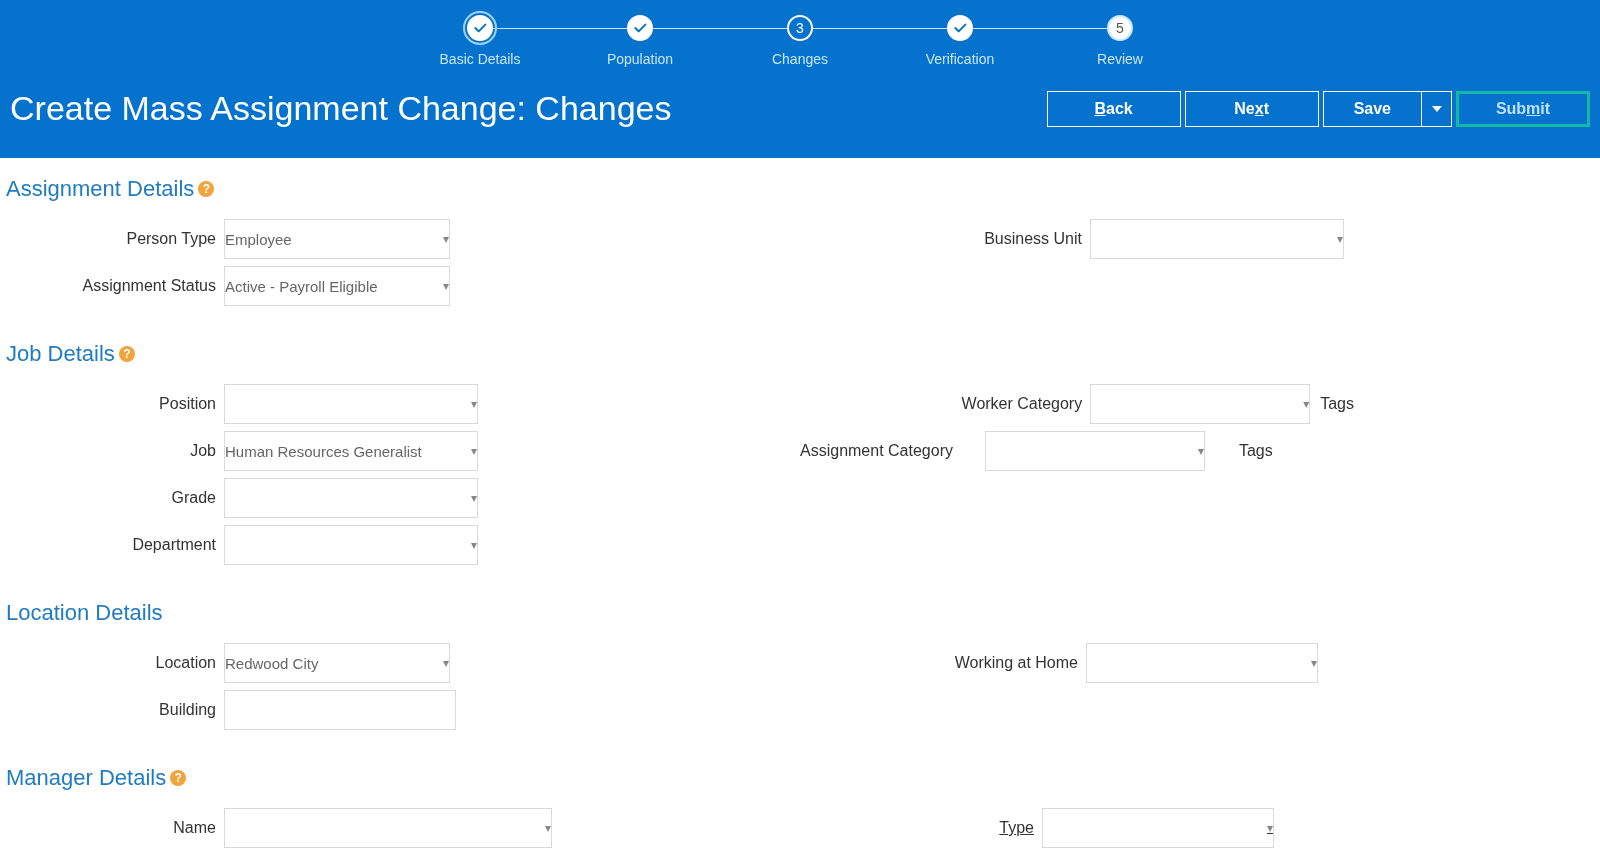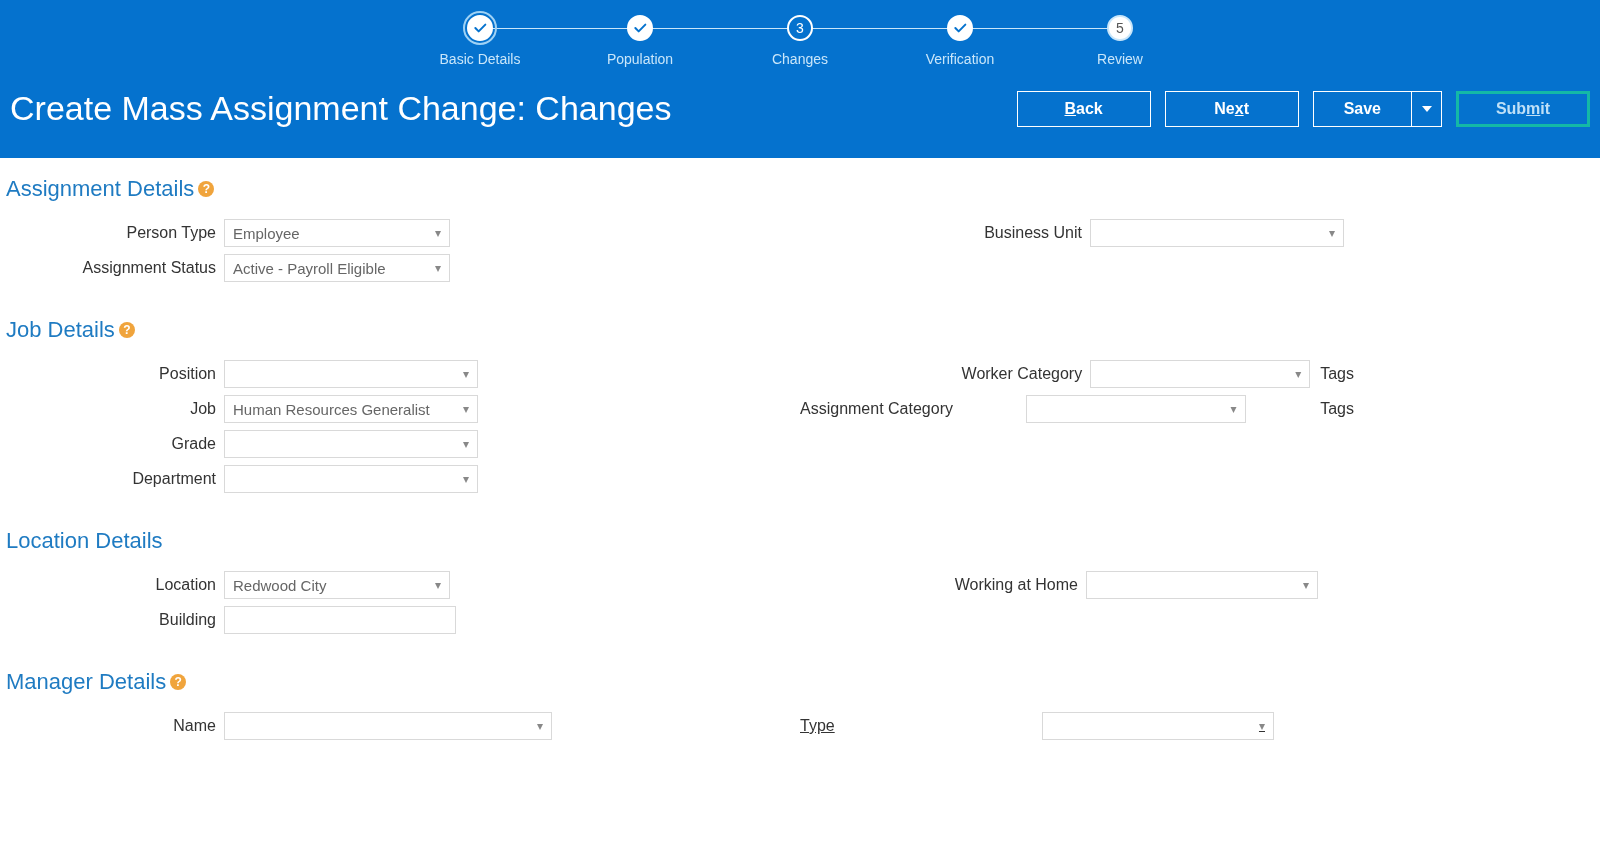--- a/index.html
+++ b/index.html
@@ -68,21 +68,21 @@
     display: flex;
     align-items: center;
     justify-content: space-between;
     padding: 12px 10px 10px 10px;
   }
   .page-title {
     font-size: 34px;
     font-weight: 300;
     color: #fff;
   }
-  .btn-row { display: flex; gap: 14px; align-items: stretch; }
+  .btn-row { display: flex; gap: 4px; align-items: stretch; }
   .btn {
     border: 1px solid #fff;
     background: transparent;
     color: #fff;
     font-size: 16px;
     font-weight: 600;
     padding: 6px 0;
     min-width: 134px;
     cursor: pointer;
     font-family: inherit;
@@ -153,22 +153,22 @@
   }
   .field-label {
     width: 218px;
     text-align: right;
     padding-right: 8px;
     font-size: 16px;
     color: #333;
   }
   .select, .text-input {
     border: 1px solid #d9d9d9;
-    height: 28px;
-    padding: 0 8px;
+    height: 40px;
+    padding: 0 0;
     font-size: 15px;
     color: #666;
     background: #fff;
     display: flex;
     align-items: center;
     justify-content: space-between;
     cursor: pointer;
   }
   .text-input { cursor: text; color: #333; }
   .select-sm { width: 226px; }
@@ -326,21 +326,21 @@
     </div>
     <div class="col">
       <div class="field-row" style="justify-content:flex-end; padding-right:240px;">
         <div class="field-label" style="width:auto;">Worker Category</div>
         <div class="select" style="width:220px;">
           <span></span>
           <span class="chev">▾</span>
         </div>
         <span class="tags-link">Tags</span>
       </div>
-      <div class="field-row" style="justify-content:space-between; padding-right:240px;">
+      <div class="field-row" style="justify-content:flex-start; padding-right:240px;gap:24px;">
         <div class="field-label" style="width:auto;">Assignment Category</div>
         <div class="select" style="width:220px;">
           <span></span>
           <span class="chev">▾</span>
         </div>
         <span class="tags-link">Tags</span>
       </div>
     </div>
   </div>
 
@@ -382,21 +382,21 @@
     <div class="col">
       <div class="field-row">
         <div class="field-label">Name</div>
         <div class="select select-lg">
           <span></span>
           <span class="chev">▾</span>
         </div>
       </div>
     </div>
     <div class="col">
-      <div class="field-row" style="justify-content:space-between; padding-right:320px;text-decoration:underline;">
+      <div class="field-row" style="justify-content:flex-end; padding-right:320px;text-decoration:underline;">
         <div class="field-label" style="width:auto;">Type</div>
         <div class="select" style="width:232px;">
           <span></span>
           <span class="chev">▾</span>
         </div>
       </div>
     </div>
   </div>
 
 </div>

